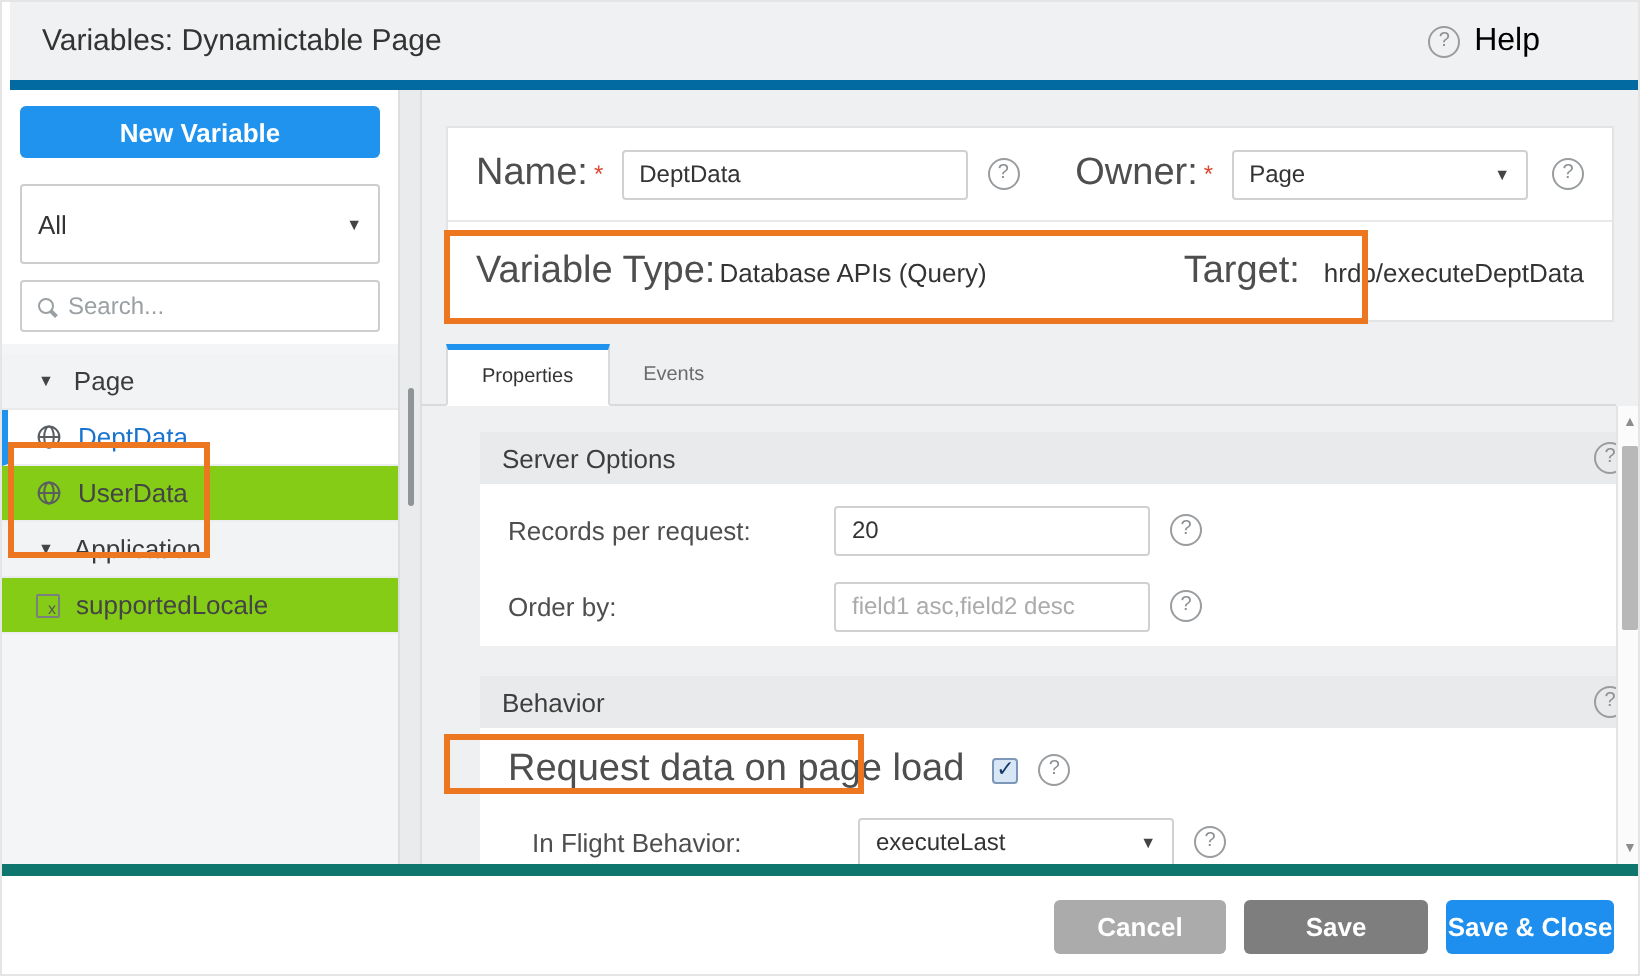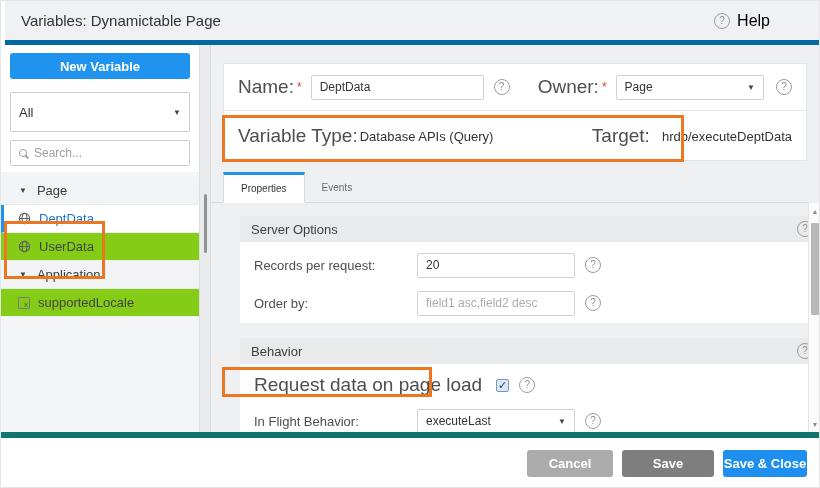--- a/index.html
+++ b/index.html
@@ -72,21 +72,21 @@
   .sec-b.so { height:81px; padding:6px 14px 0 14px; }
   .frow { display:flex; align-items:center; height:34px; }
   .flbl { width:163px; font-size:13px; color:#4e4e4e; flex:0 0 auto; }
   .fin { width:158px; flex:0 0 auto; margin-right:10px; }
   .sec-gap { height:15px; }
   .sec-b.bh { height:68px; padding:7px 14px 0 14px; }
   .chkrow { display:flex; align-items:center; height:28px; }
   .chkbox { width:13px; height:13px; border:1px solid #7c97b8; background:#d9e6f6; border-radius:2px; margin-left:14px; display:flex; align-items:center; justify-content:center; cursor:pointer; }
   .chkbox .ck { font-size:11px; font-weight:bold; color:#173a68; line-height:1; }
   .chkrow .qicon { margin-left:10px; }
-  .bh .frow { margin-top:5px; }
+  .bh .frow { margin-top:5px;margin-left:12px; }
 
   
   .vscroll { position:absolute; left:597px; top:158px; width:13px; height:229px; background:#fbfbfb; border-left:1px solid #e4e4e4; }
   .vs-arrow { position:absolute; left:0; width:12px; height:12px; display:flex; align-items:center; justify-content:center; font-size:7px; color:#8d8d8d; cursor:pointer; }
   .vs-up { top:2px; } .vs-dn { bottom:2px; }
   .vs-thumb { position:absolute; left:2px; top:20px; width:8px; height:92px; background:#b8b8b8; border-radius:1px; cursor:pointer; }
 
   
   .footer { position:absolute; left:0; top:431px; width:820px; height:57px; background:#fff; border-top:6px solid #0f766e; display:flex; align-items:center; justify-content:flex-end; gap:9px; padding-right:14px; }
   .fbtn { height:27px; border:none; border-radius:3px; color:#fff; font-size:13px; font-weight:bold; cursor:pointer; font-family:inherit; }

